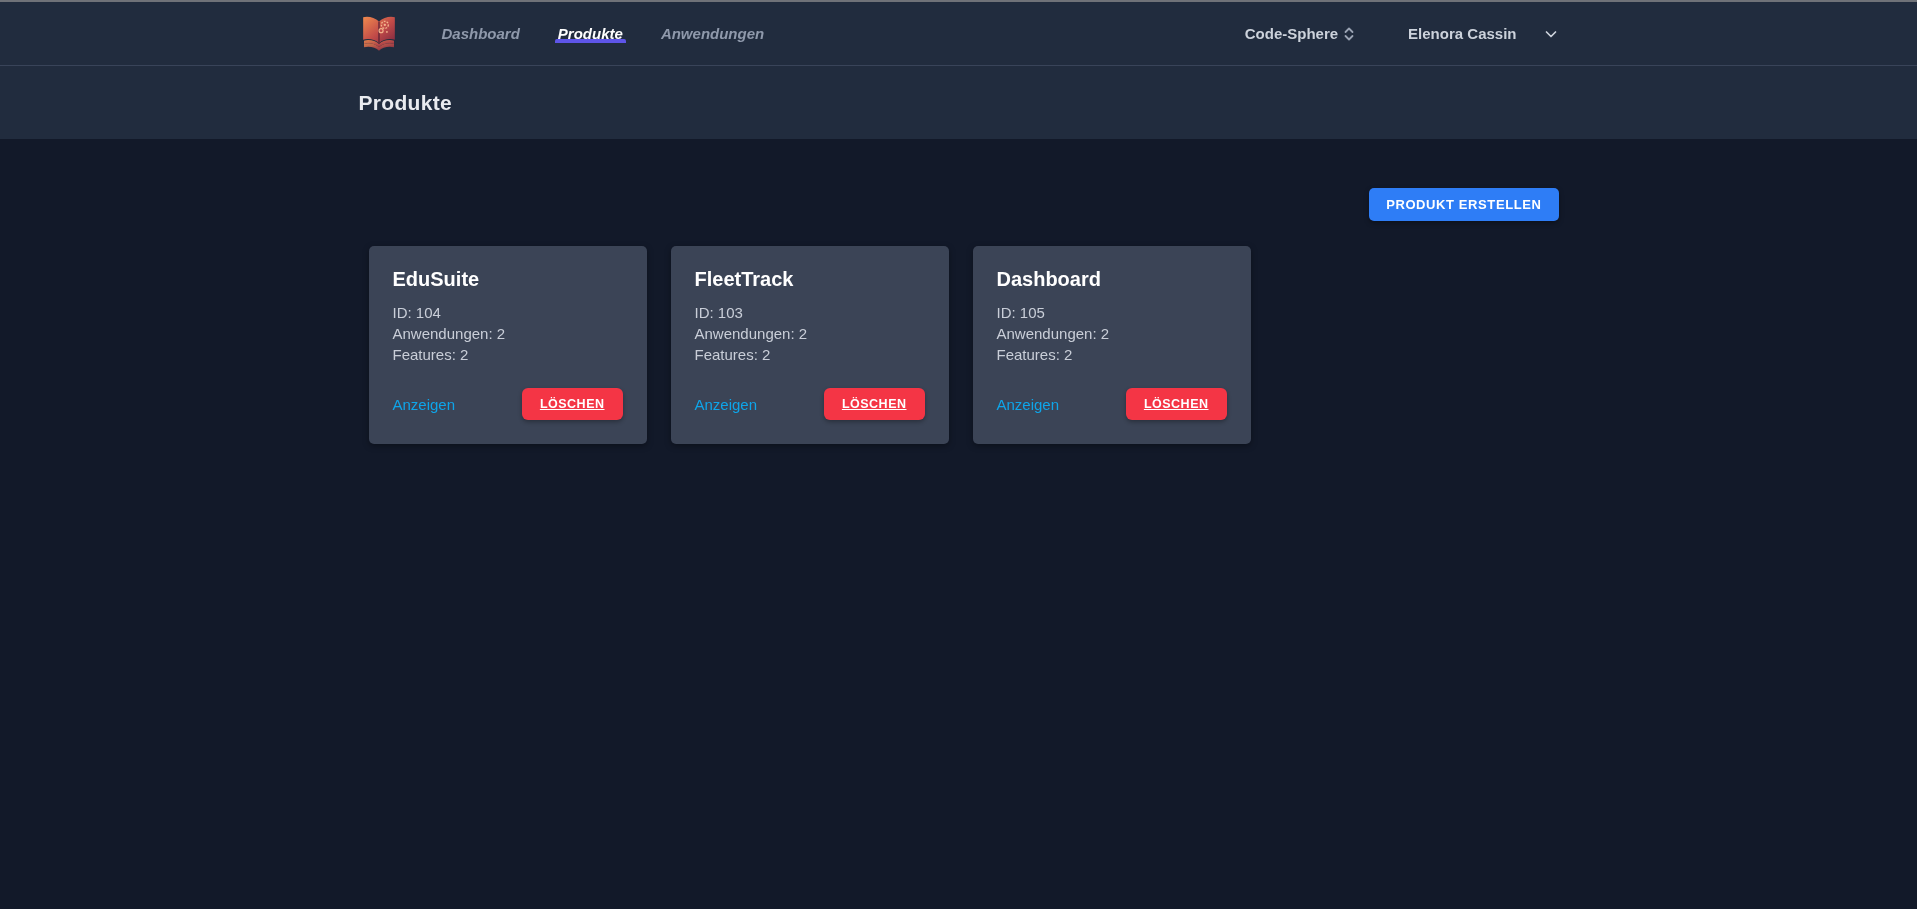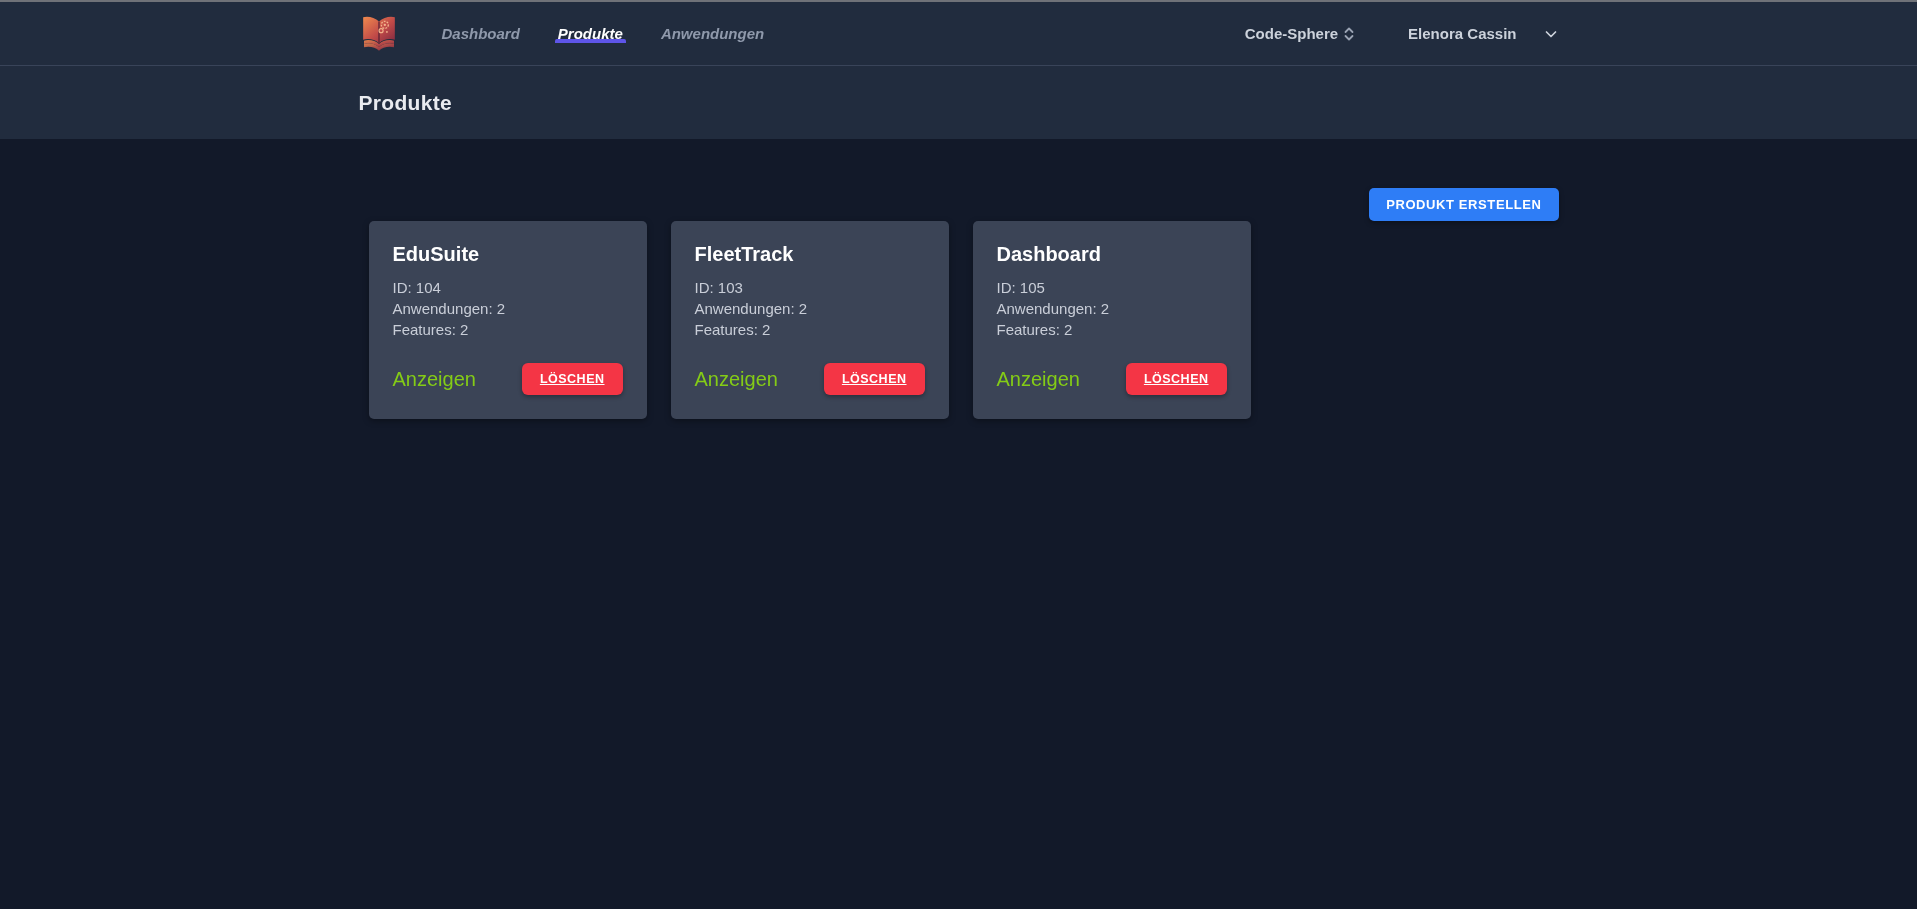--- a/index.html
+++ b/index.html
@@ -123,20 +123,21 @@
     font-weight: 700;
     letter-spacing: 0.6px;
     padding: 9px 17px;
     border-radius: 5px;
     box-shadow: 0 2px 5px rgba(0,0,0,0.35);
     cursor: pointer;
   }
   .cards-row {
     display: flex;
     gap: 24px;
+    margin-top: 25px;
     padding: 0 10px;
   }
   .product-card {
     width: 278px;
     background: #3b4456;
     border-radius: 5px;
     box-shadow: 0 2px 6px rgba(0,0,0,0.35);
     padding: 22px 24px 24px 24px;
   }
   .card-title {
@@ -150,22 +151,22 @@
     line-height: 21px;
     color: #c9ced8;
   }
   .card-actions {
     margin-top: 23px;
     display: flex;
     align-items: center;
     justify-content: space-between;
   }
   .view-link {
-    color: #84cc16;
-    font-size: 20px;
+    color: #0ea5e9;
+    font-size: 15px;
     text-decoration: none;
     cursor: pointer;
   }
   .delete-btn {
     background: #f43545;
     color: #ffffff;
     border: none;
     font-family: inherit;
     font-size: 12.5px;
     font-weight: 700;

